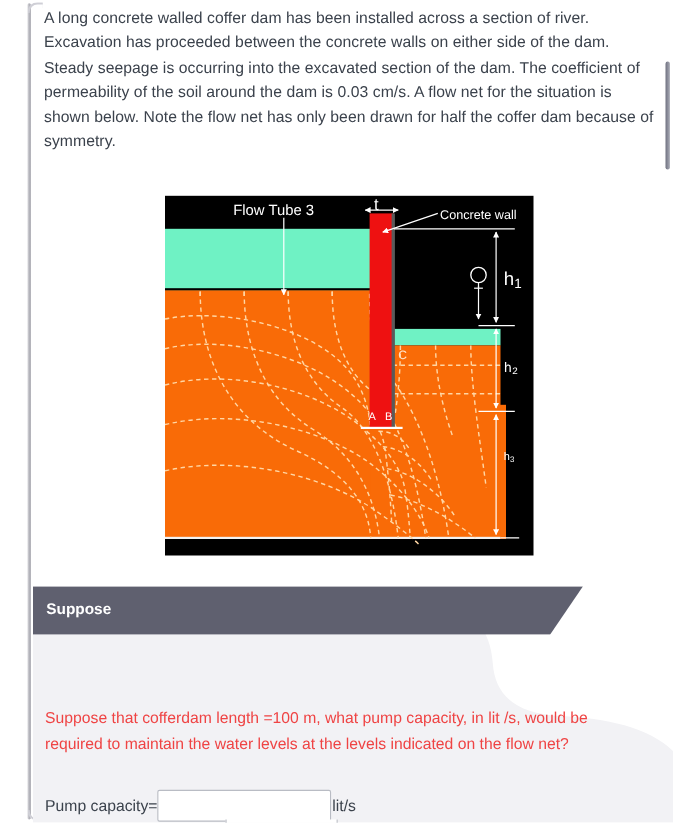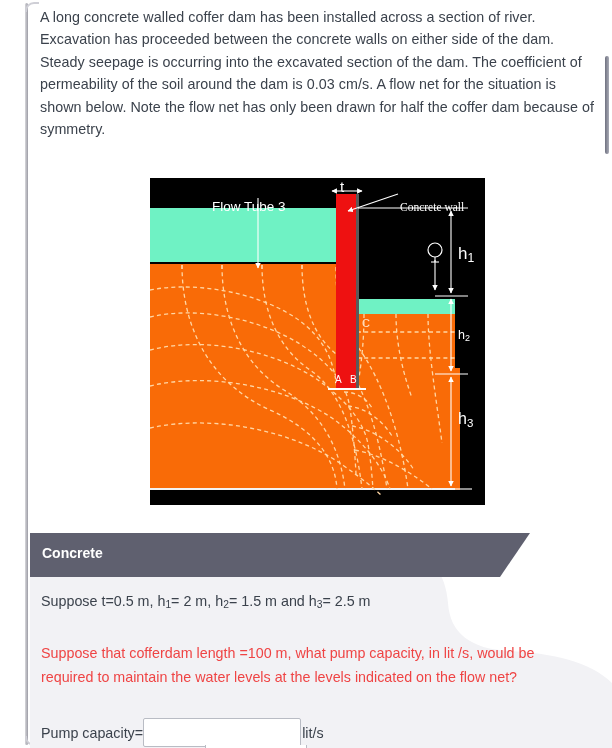--- a/index.html
+++ b/index.html
@@ -142,27 +142,27 @@
   
   .flownet { left:0; top:0; width:335px; height:327px; z-index: 5; }
 
   
   .fig-label {
     color: #ffffff;
     font-family: "Liberation Sans", sans-serif;
     z-index: 9;
     white-space: nowrap;
   }
-  .lbl-flowtube { left: 62px; top: 21px; font-size: 13.5px; }
+  .lbl-flowtube { left: 62px; top: 5px; font-size: 13.5px; }
   .lbl-t        { left: 190px; top: 0px;  font-size: 15px; font-weight: 400;}
-  .lbl-concrete { left: 250px; top: 23px;  font-size: 11.5px; font-family: Liberation Serif, serif; }
+  .lbl-concrete { left: 250px; top: 12px;  font-size: 11.5px; }
   .lbl-excav    { left: 213px; top: 62px; font-size: 13.5px; text-align: center; width: 98px; line-height: 18px;}
   .lbl-h1 { left: 308px; top: 66px;  font-size: 17px; }
-  .lbl-h2 { left: 308px; top: 150px; font-size: 12.5px; }
-  .lbl-h3 { left: 308px; top: 232px; font-size: 16px; }
+  .lbl-h2 { left: 308px; top: 150px; font-size: 12.5px; font-family: Liberation Mono, monospace; }
+  .lbl-h3 { left: 308px; top: 232px; font-size: 10px; }
   .lbl-A  { left: 185px; top: 196px; font-size: 10px; color:#ffffff; }
   .lbl-B  { left: 200px; top: 196px; font-size: 10px; color:#ffffff; }
   .lbl-C  { left: 212px; top: 139px; font-size: 11px; color:#ffe3c9; }
   .sub { font-size: 0.72em; vertical-align: -0.22em; }
 
   
   .annot { left:0; top:0; width:335px; height:327px; z-index: 8; }
 
   
   .qcard {
@@ -345,25 +345,22 @@
     <div class="fig fig-label lbl-C">C</div>
   </div>
 
   <div class="qcard">
 
     <svg class="qcard-bg" viewBox="0 0 582 215" preserveAspectRatio="none">
       <path d="M 0,0 L 0,215 L 582,215 L 582,150 C 560,128 520,120 480,118 C 440,116 420,100 418,70 C 416,40 400,20 370,8 L 0,0 Z" fill="#f2f2f5"></path>
     </svg>
 
     <div class="qheader"></div>
-    <div class="qheader-text">Concrete</div>
-
-    <div class="qline1">
-      <span>Suppose t=0.5 m, </span><span>h</span><span class="sub">1</span><span>= 2 m, </span><span>h</span><span class="sub">2</span><span>= 1.5 m and </span><span>h</span><span class="sub">3</span><span>= 2.5 m</span>
-    </div>
+    <div class="qheader-text">Suppose</div>
+
 
     <div class="qline2">Suppose that cofferdam length =100 m, what pump capacity, in lit /s, would be required to maintain the water levels at the levels indicated on the flow net?</div>
 
     <div class="answer-row">
       <span>Pump capacity=</span>
       <input class="answer-input" type="text" placeholder="" style="">
       <span class="unit">lit/s</span>
     </div>
     <div class="answer-ghost"></div>
   </div>

